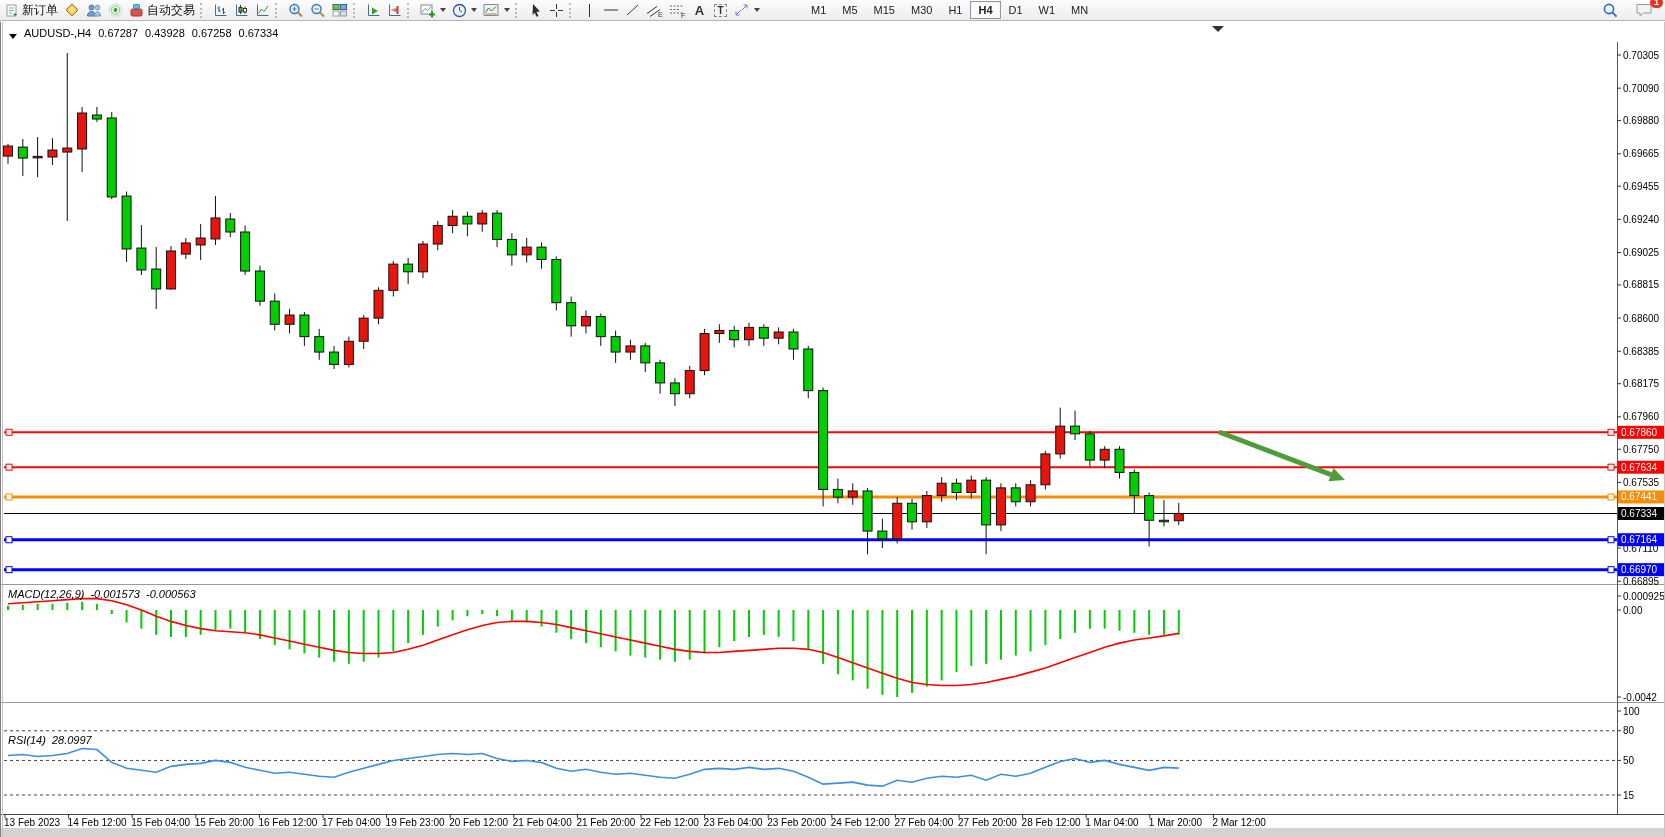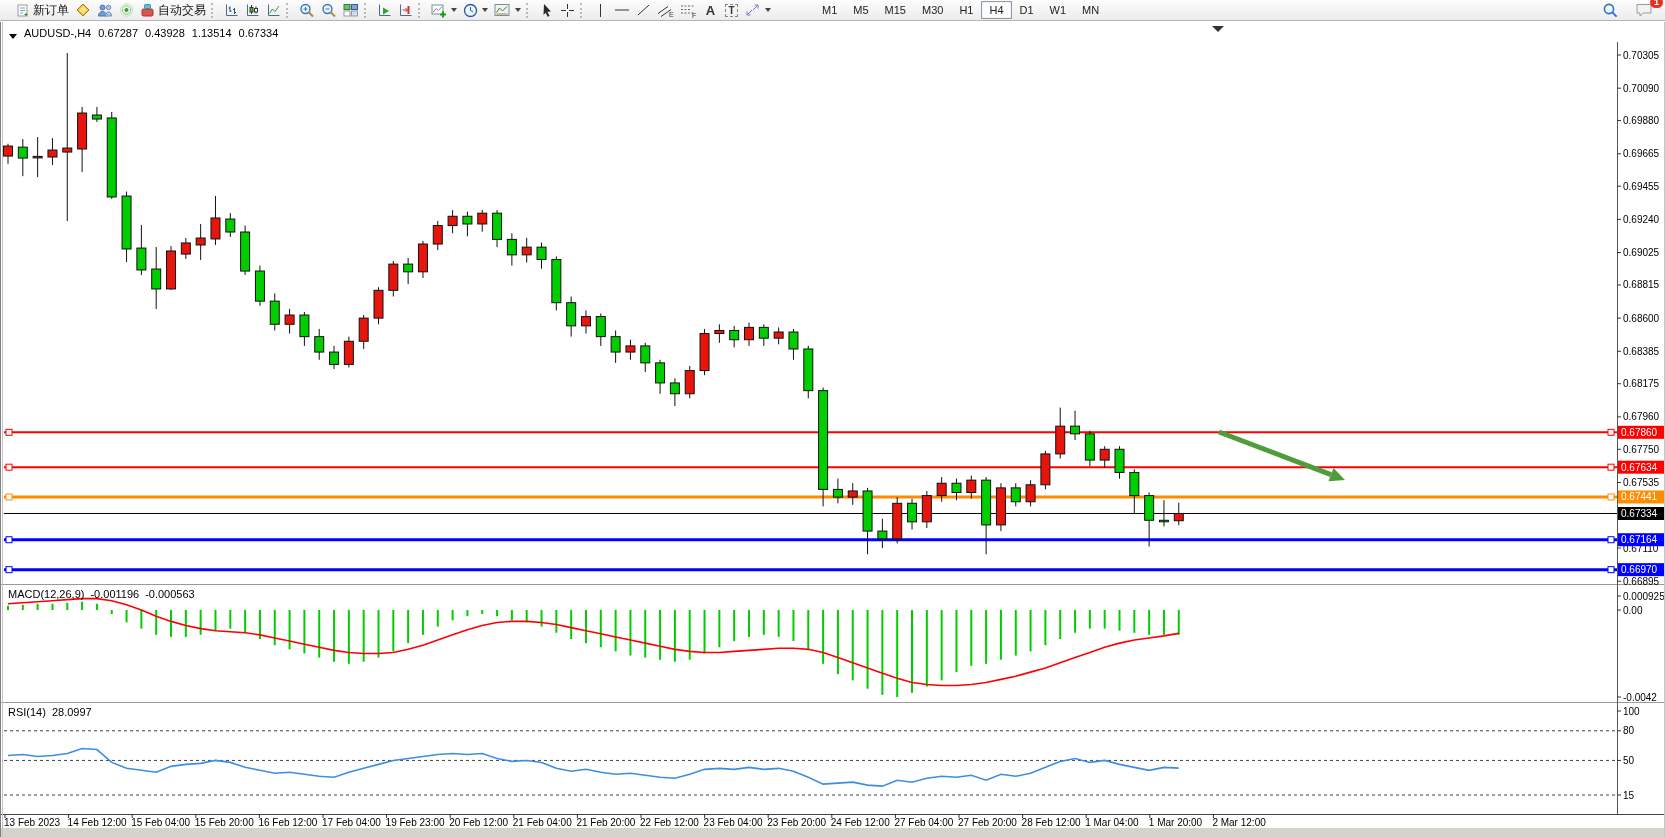--- a/index.html
+++ b/index.html
@@ -2,45 +2,45 @@
 <html><head>
 <meta charset="utf-8">
 <style>
   html,body{margin:0;padding:0;background:#fff;}
   body{width:1665px;height:837px;position:relative;overflow:hidden;
        font-family:"Liberation Sans",sans-serif;-webkit-font-smoothing:none;}
   
   .toolbar{position:absolute;top:0;left:0;width:1665px;height:21px;
            background:linear-gradient(#fdfdfd,#ececec);
            border-bottom:1px solid #b6b6b6;display:flex;align-items:center;
-           padding-left:14px;box-sizing:border-box;justify-content:center;}
+           padding-left:3px;box-sizing:border-box;justify-content:center;}
   .tb-btn{height:19px;min-width:21px;display:flex;align-items:center;justify-content:center;
           gap:3px;padding:0 2px;border:1px solid transparent;box-sizing:border-box;}
   .tb-btn svg{display:block;}
   .tb-label{font-size:12px;color:#111;white-space:nowrap;}
   .grip{width:4px;height:15px;border-left:2px dotted #b9b9b9;margin:0 4px 0 2px;}
   .caret{width:0;height:0;border-left:3px solid transparent;border-right:3px solid transparent;
          border-top:4px solid #444;margin-left:1px;}
   .tf-group{display:flex;align-items:center;margin-left:40px;}
   .tf-btn{font-size:11px;color:#222;padding:2px 7px;border:1px solid transparent;}
-  .tf-active{background:#fff;border:1px solid #8f9ba6;box-shadow:inset 0 0 2px #cfd6dc;}
+  .tf-active{background:#fff;border:1px solid #8f9ba6;box-shadow:inset 0 0 2px #cfd6dc;font-weight:bold;}
   .right-group{margin-left:auto;display:flex;align-items:center;padding-right:8px;gap:10px;}
   .chat-wrap{position:relative;}
   .badge{position:absolute;top:-5px;right:-7px;background:#e53323;color:#fff;
          border-radius:8px;font-size:9px;line-height:11px;padding:0 4px;font-weight:bold;}
   .tb-a{font-size:13px;font-weight:bold;color:#333;}
   .tb-t{font-size:10px;font-weight:bold;color:#333;border:1px dashed #888;padding:0 2px;}
   
   .info-line{position:absolute;top:27px;left:9px;display:flex;align-items:flex-end;gap:7px;
              font-size:11px;color:#000;z-index:5;}
   .tri-down{width:0;height:0;border-left:4px solid transparent;border-right:4px solid transparent;
             border-top:5px solid #000;}
-  .pane-label{position:absolute;left:8px;font-size:11px;color:#000;z-index:5;display:flex;gap:6px;}
+  .pane-label{position:absolute;left:8px;font-size:11px;color:#000;z-index:5;display:flex;gap:6px;font-style:italic;}
   #macd-label{top:588px;}
-  #rsi-label{top:706px;}
+  #rsi-label{top:734px;}
   #chart-svg{position:absolute;top:22px;left:0;}
 </style>
 </head>
 <body>
 
 <div class="toolbar">
   <div class="tb-btn">
     <span>
       <svg width="13" height="13">
           <rect x="1" y="1" width="9" height="11" fill="#fff" stroke="#999"></rect>
@@ -302,27 +302,27 @@
       <span class="badge">1</span>
     </div>
   </div>
 </div>
 
 <div class="info-line">
   <span class="tri-down"></span>
   <span>AUDUSD-,H4</span>
   <span>0.67287</span>
   <span>0.43928</span>
-  <span>1.13514</span>
+  <span>0.67258</span>
   <span>0.67334</span>
 </div>
 
 <div class="pane-label" id="macd-label">
   <span>MACD(12,26,9)</span>
-  <span>-0.001196</span>
+  <span>-0.001573</span>
   <span>-0.000563</span>
 </div>
 
 <div class="pane-label" id="rsi-label">
   <span>RSI(14)</span>
   <span>28.0997</span>
 </div>
 
 <svg id="chart-svg" width="1665" height="815" viewBox="0 22 1665 815">
     <rect x="0" y="22" width="1665" height="815" fill="#ffffff"></rect>

